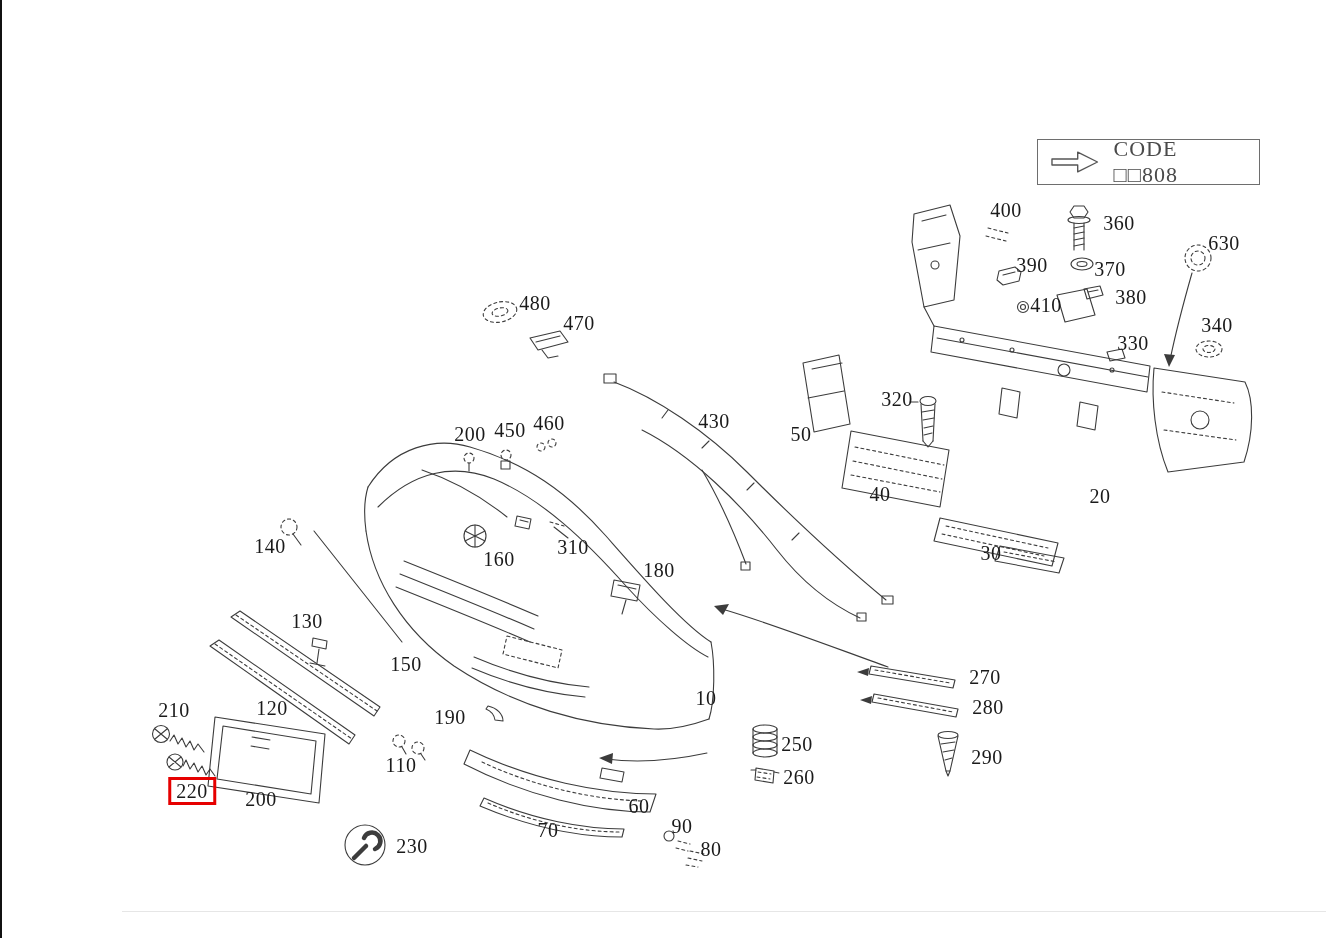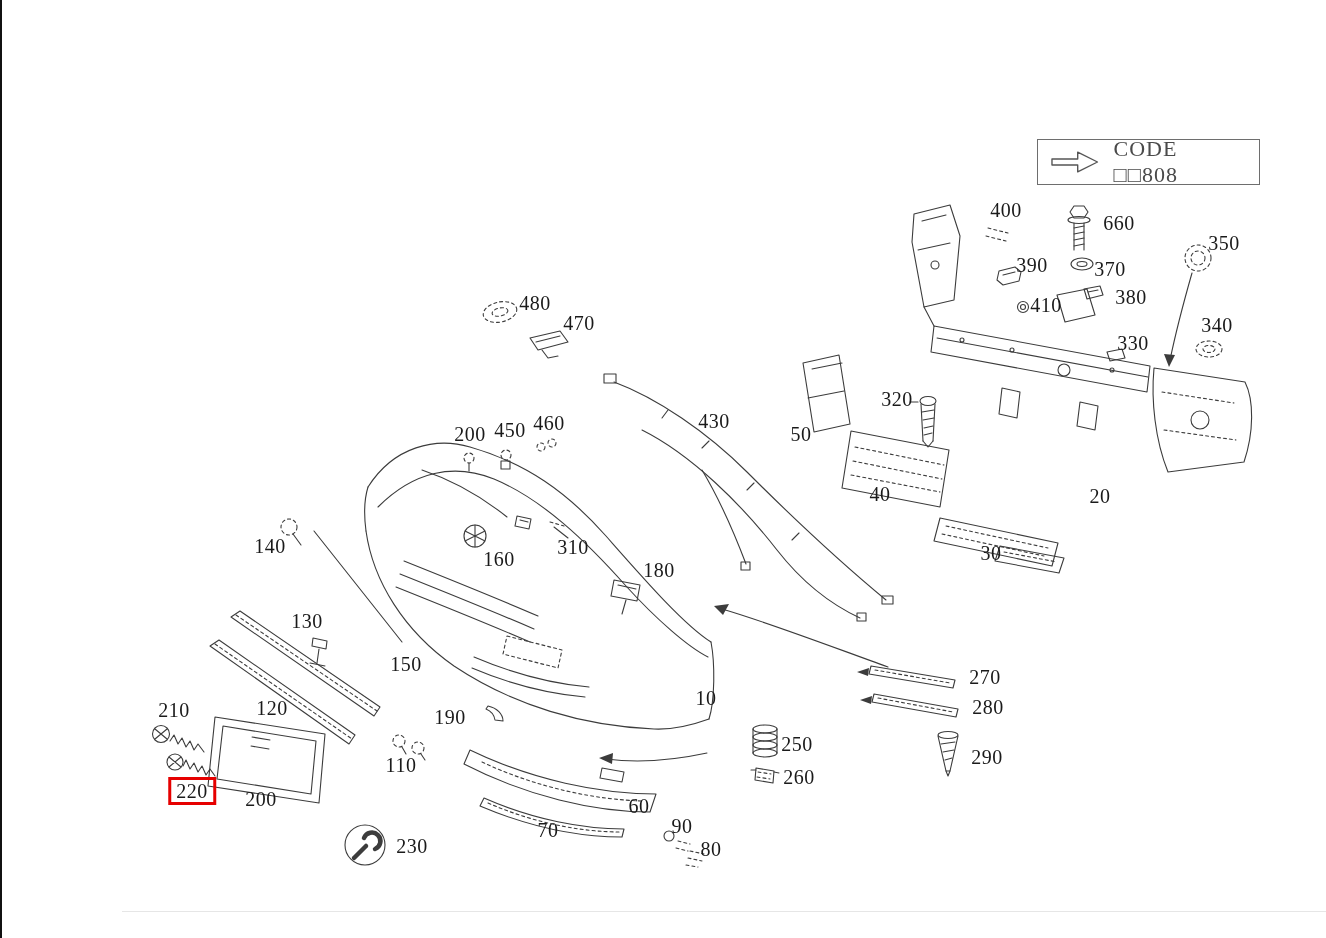--- a/index.html
+++ b/index.html
@@ -285,22 +285,22 @@
   <div class="codebox">
     <svg width="52" height="26" viewBox="0 0 52 26">
       <path d="M2,10 L28,10 L28,3 L48,13 L28,23 L28,16 L2,16 Z" fill="none" stroke="#555" stroke-width="1.4" stroke-linejoin="round"></path>
     </svg>
     <span class="txt">CODE □□808</span>
   </div>
 
   <div class="lbl" style="left:533px;top:303px">480</div>
   <div class="lbl" style="left:577px;top:323px">470</div>
   <div class="lbl" style="left:1004px;top:210px">400</div>
-  <div class="lbl" style="left:1117px;top:223px">660</div>
-  <div class="lbl" style="left:1222px;top:243px">350</div>
+  <div class="lbl" style="left:1117px;top:223px">360</div>
+  <div class="lbl" style="left:1222px;top:243px">630</div>
   <div class="lbl" style="left:1030px;top:265px">390</div>
   <div class="lbl" style="left:1108px;top:269px">370</div>
   <div class="lbl" style="left:1129px;top:297px">380</div>
   <div class="lbl" style="left:1044px;top:305px">410</div>
   <div class="lbl" style="left:1215px;top:325px">340</div>
   <div class="lbl" style="left:1131px;top:343px">330</div>
   <div class="lbl" style="left:895px;top:399px">320</div>
   <div class="lbl" style="left:712px;top:421px">430</div>
   <div class="lbl" style="left:468px;top:434px">200</div>
   <div class="lbl" style="left:508px;top:430px">450</div>

